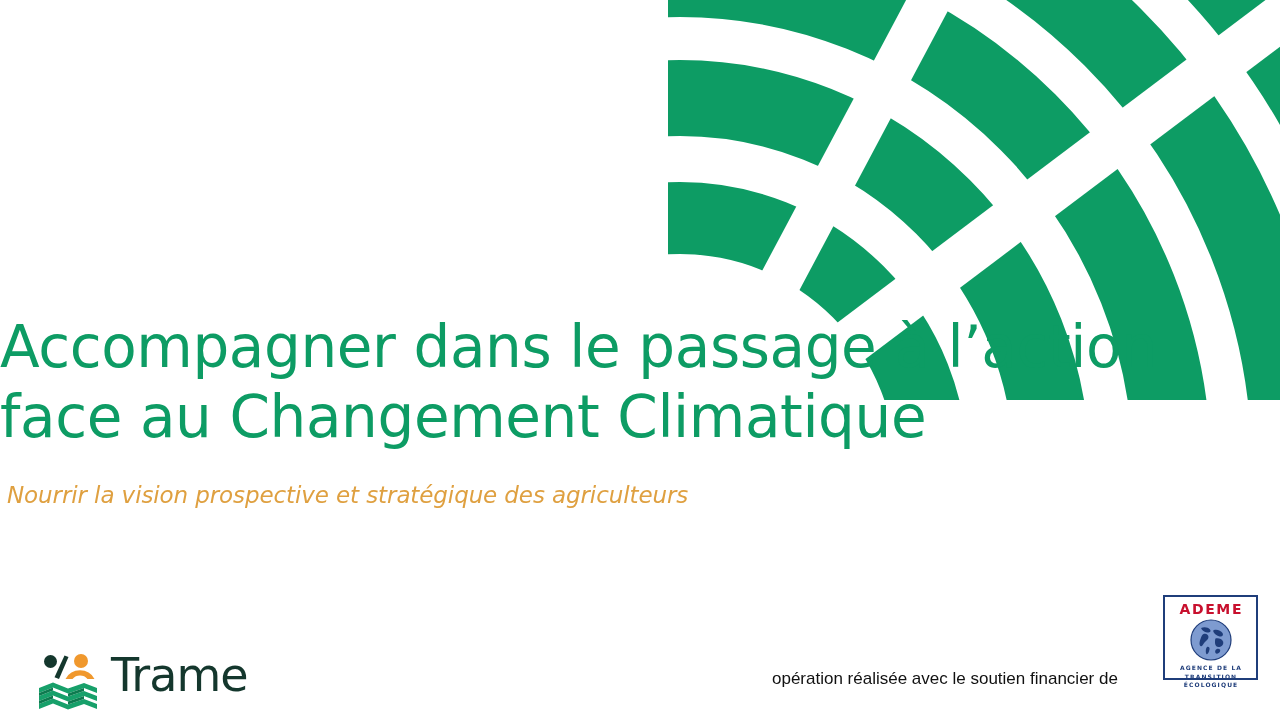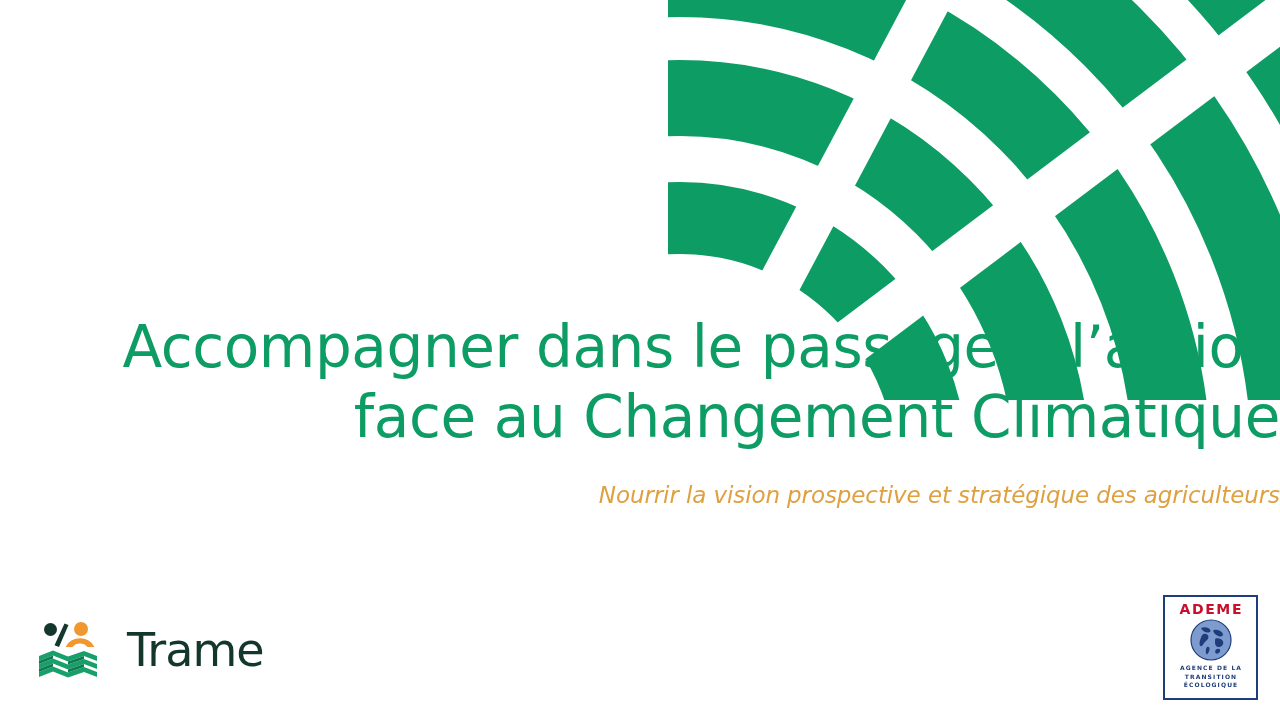--- a/index.html
+++ b/index.html
@@ -33,21 +33,21 @@
     width: 100%;
     height: 100%;
   }
 
   
   .title-block {
     position: absolute;
     left: 0;
     top: 312px;
     width: 1280px;
-    text-align: right;
+    text-align: left;
   }
   .slide-title {
     margin: 0;
     font-family: "DejaVu Sans", "Liberation Sans", sans-serif;
     font-size: 58px;
     font-weight: 400;
     line-height: 70px;
     color: #0D9C64;
     letter-spacing: -0.4px;
     white-space: pre-line;
@@ -61,24 +61,23 @@
     font-weight: 400;
     color: #DFA040;
     letter-spacing: -0.1px;
     padding-left: 7px;
   }
 
   
   .trame-logo {
     position: absolute;
     left: 37px;
-    top: 620px;
+    top: 652px;
     display: flex;
-    align-items: center;
-    gap: 28px;
+    gap: 12px;
   }
   .trame-mark {
     width: 62px;
     height: 60px;
     display: block;
   }
   .trame-wordmark {
     font-family: "DejaVu Sans", "Liberation Sans", sans-serif;
     font-size: 46px;
     font-weight: 400;
@@ -97,21 +96,21 @@
     color: #111111;
     white-space: nowrap;
   }
 
   
   .ademe-logo {
     position: absolute;
     left: 1163px;
     top: 595px;
     width: 95px;
-    height: 105px;
+    height: 85px;
     background: #ffffff;
     border: 2px solid #1F3D7A;
     box-sizing: border-box;
     display: flex;
     flex-direction: column;
     align-items: center;
     padding-top: 5px;
   }
   .ademe-title {
     font-family: "DejaVu Sans", "Liberation Sans", sans-serif;
@@ -205,20 +204,21 @@
           <path d="M2.0 41.0 L16.0 35.5 L16.0 38.5 L2.0 44.0 Z"></path>
           <path d="M31.0 41.5 L47.0 36.0 L47.0 39.0 L31.0 44.5 Z"></path>
           <path d="M2.0 49.0 L16.0 43.5 L16.0 46.5 L2.0 52.0 Z"></path>
           <path d="M31.0 49.5 L47.0 44.0 L47.0 47.0 L31.0 52.5 Z"></path>
         </g>
       </svg>
     </span>
     <span class="trame-wordmark">Trame</span>
   </div>
 
+  <div class="funding-note">opération réalisée avec le soutien financier de</div>
 
   <div class="ademe-logo">
     <div class="ademe-title">ADEME</div>
     <span>
       <svg class="ademe-globe" viewBox="0 0 42 42" xmlns="http://www.w3.org/2000/svg" aria-hidden="true">
         <circle cx="21" cy="21" r="20" fill="#7E9BD0"></circle>
         <circle cx="21" cy="21" r="20" fill="none" stroke="#1F3D7A" stroke-width="1.2"></circle>
         <g fill="#1F3D7A">
 
           <path d="M11 9 C14 7.5 18 8 20 10.5 C21.5 12.5 19.5 14 17 13.5 C14.5 13 12 11.5 11 9 Z"></path>

